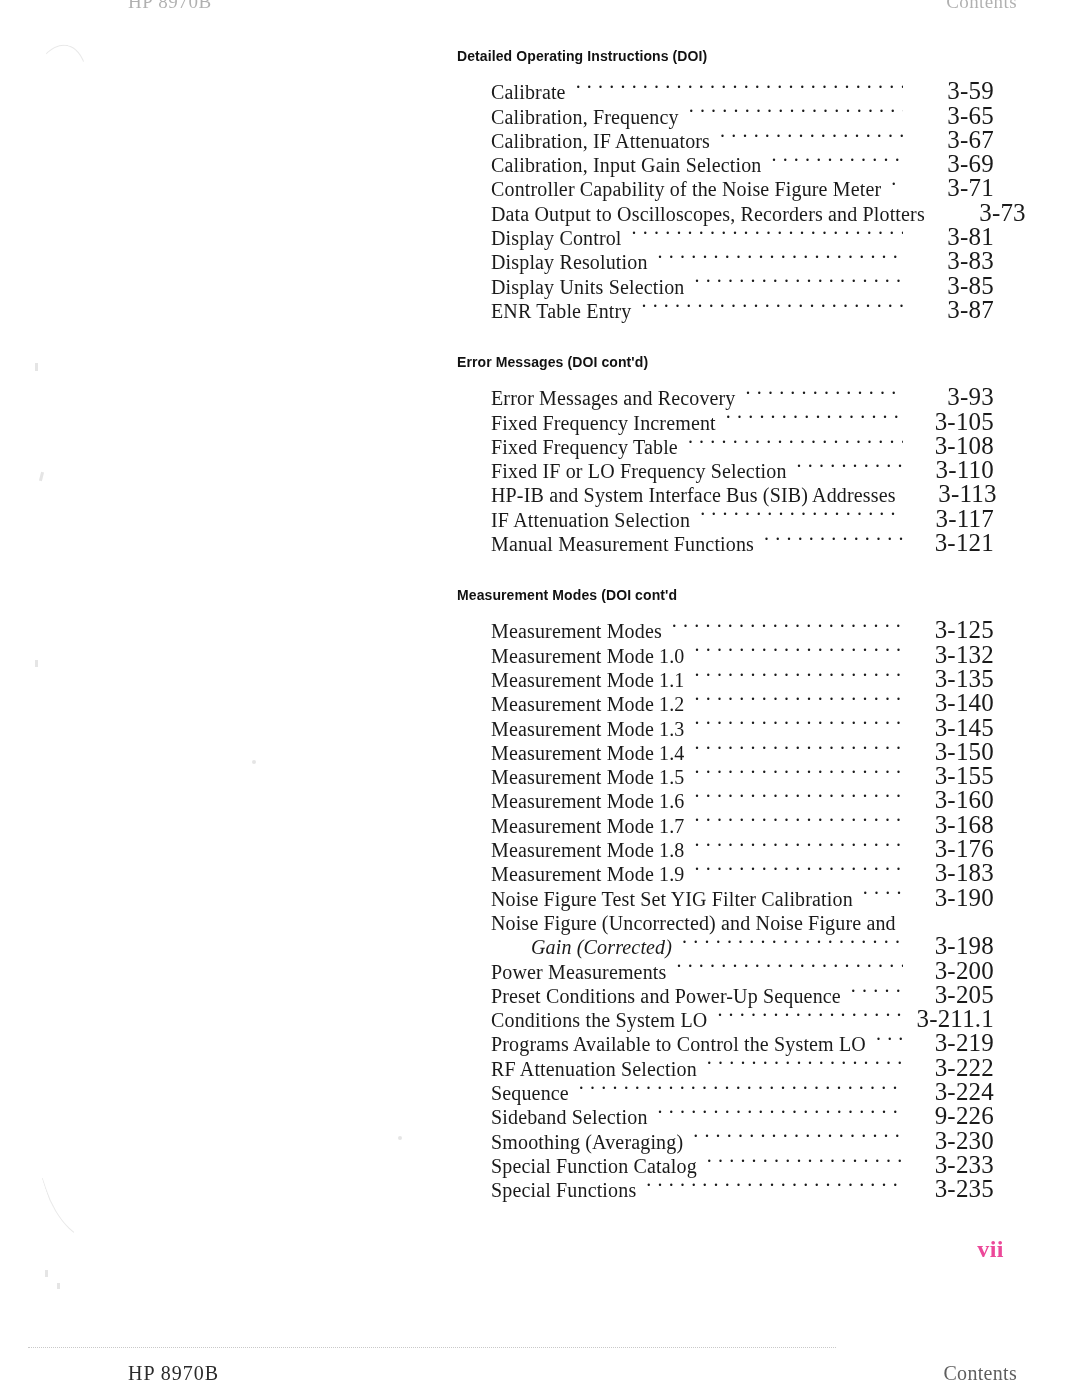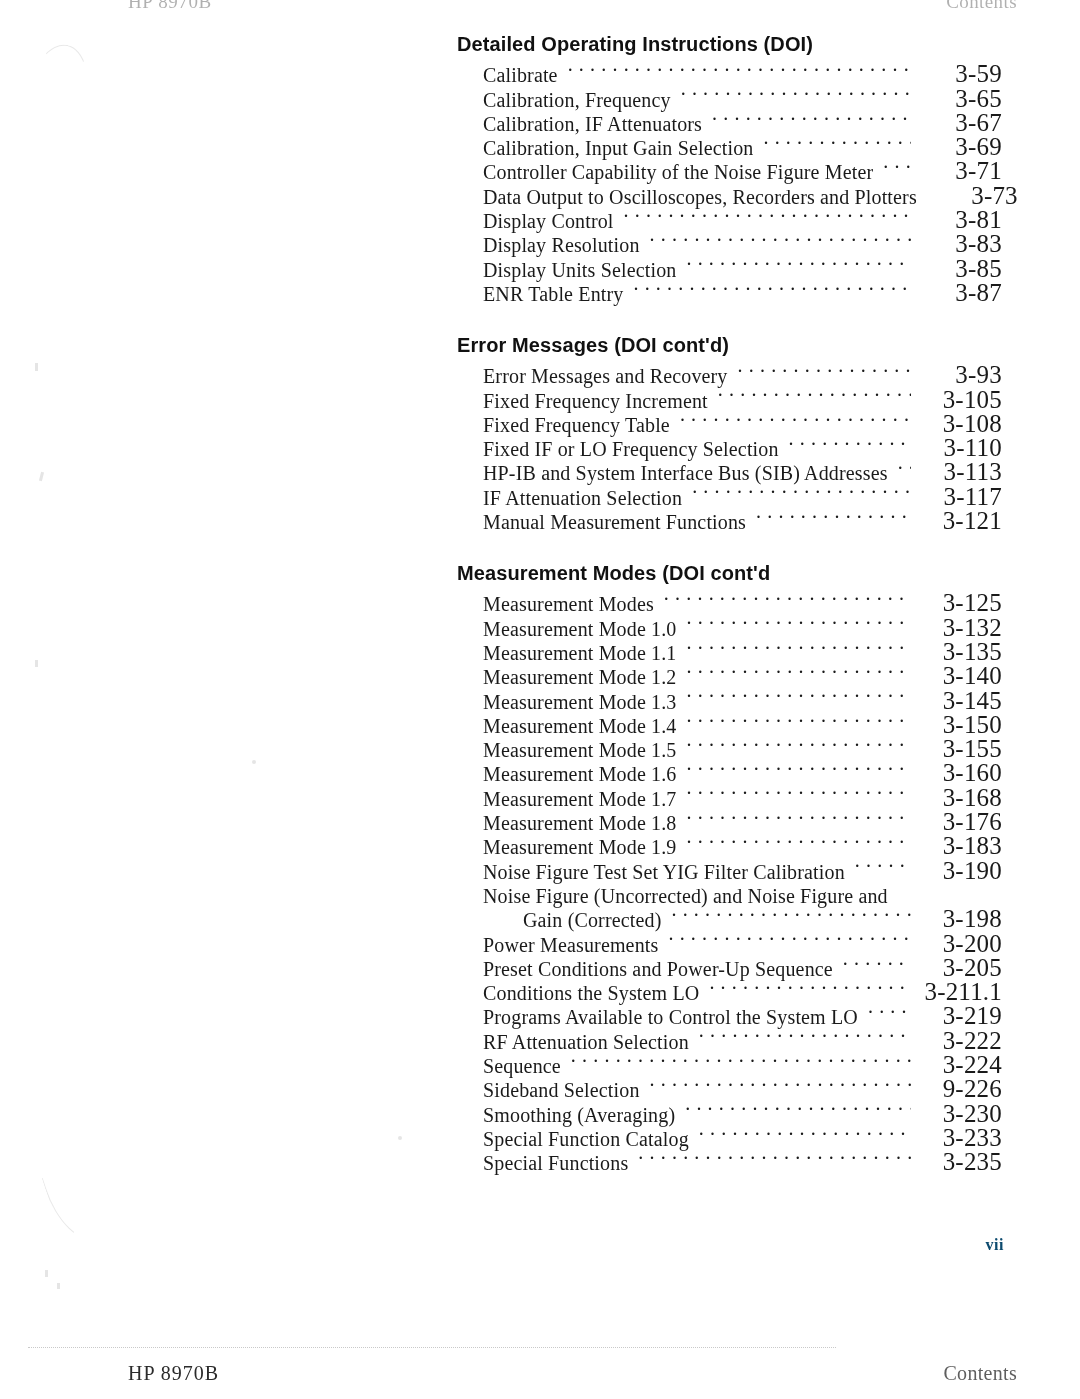--- a/index.html
+++ b/index.html
@@ -107,46 +107,46 @@
     top: 33px;
     width: 545px;
   }
 
   .toc-section { margin: 0; }
   .toc-section + .toc-section { margin-top: 33px; }
 
   .section-head {
     font-family: "Liberation Sans", "DejaVu Sans", sans-serif;
     font-weight: bold;
-    font-size: 20px;
+    font-size: 14px;
     letter-spacing: 0.1px;
     color: #111;
-    margin: 0 0 3px 0;
+    margin: 12px 0 3px 0;
     line-height: 22px;
     white-space: nowrap;
   }
 
-  .entries { margin: 0; padding: 0; }
+  .entries { margin: 8px; padding: 0; }
 
   .entry {
     position: relative;
     display: flex;
     align-items: baseline;
     height: 24.3px;
     font-size: 20px;
     line-height: 24.3px;
     padding-left: 26px;
     white-space: nowrap;
   }
 
   .entry-title {
     flex: 0 0 auto;
     letter-spacing: 0.15px;
   }
-  .entry.wrap2 .entry-title { padding-left: 40px; }
+  .entry.wrap2 .entry-title { padding-left: 40px; font-style: italic; }
 
   .leader {
     flex: 1 1 auto;
     overflow: hidden;
     margin: 0 7px 0 10px;
     position: relative;
     height: 24.3px;
   }
   .leader::after {
     content: ". . . . . . . . . . . . . . . . . . . . . . . . . . . . . . . . . . . . . . . . . .";
@@ -172,23 +172,23 @@
 
   
   .folio {
     position: absolute;
     top: 1236px;
     left: 0;
     width: 1004px;
     text-align: right;
     font-family: "Liberation Serif", "DejaVu Serif", serif;
     font-weight: bold;
-    font-size: 16px;
+    font-size: 24px;
     letter-spacing: 0.5px;
-    color: #0c4a6e;
+    color: #ec4899;
   }
 
   
   .artifact {
     position: absolute;
     pointer-events: none;
     opacity: 0.17;
   }
   .arc-top {
     left: 26px;

